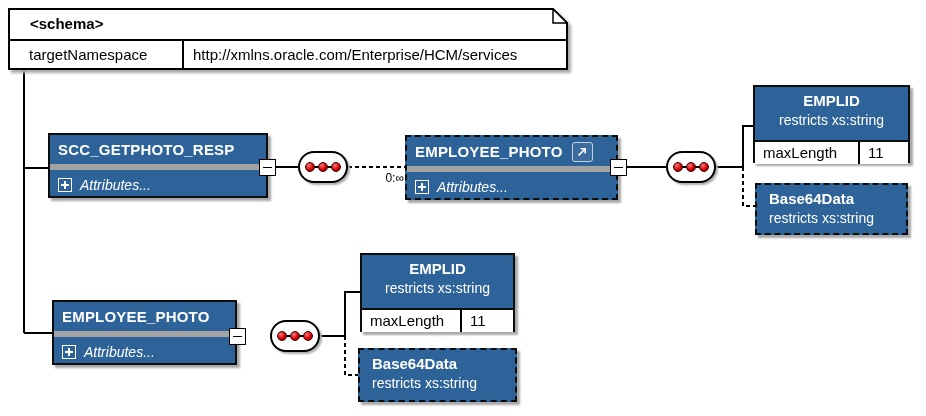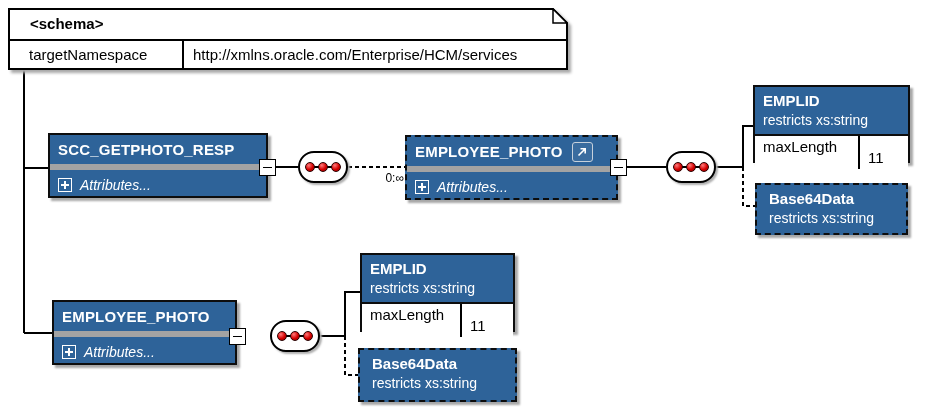--- a/index.html
+++ b/index.html
@@ -46,26 +46,26 @@
     width:19px; height:18px; border:1px solid #c7d1dc; border-radius:3px; margin-left:9px;
     display:inline-flex; align-items:center; justify-content:center; flex:none;
     background:rgba(255,255,255,0.06);
   }
 
   
   .stype {
     position:absolute; border:2px solid #0d0d0d; background:#ffffff;
     box-shadow:3px 3px 2px #a8a8a8; z-index:2; box-sizing:border-box;
   }
-  .stype-head { background:#2e6399; color:#fff; padding:4px 8px 5px 8px; }
+  .stype-head { background:#2e6399; color:#fff; padding:4px 8px 11px 8px;text-align:center; }
   .stype-title { font-size:15px; font-weight:bold; line-height:20px; white-space:nowrap; }
   .stype-deriv { font-size:14px; line-height:18px; white-space:nowrap; }
   .stype-facets { display:flex; border-top:2px solid #0d0d0d; background:#fff; color:#000; }
   .facet-name { flex:none; border-right:2px solid #000; padding:2px 6px 3px 8px; font-size:15px; }
-  .facet-value { flex:1; padding:2px 6px 3px 8px; font-size:15px;margin-top:11px; }
+  .facet-value { flex:1; padding:2px 6px 3px 8px; font-size:15px; }
 
   .stype-dashed {
     position:absolute; border:2px dashed #0d0d0d; background:#2e6399; color:#fff;
     box-shadow:3px 3px 2px #a8a8a8; z-index:2; box-sizing:border-box; padding:4px 12px;
   }
 
   
   .seq {
     position:absolute; width:50px; height:32px; background:#fff; border:2px solid #000;
     border-radius:16px; box-shadow:2px 2px 2px #b0b0b0; z-index:2; box-sizing:border-box;

